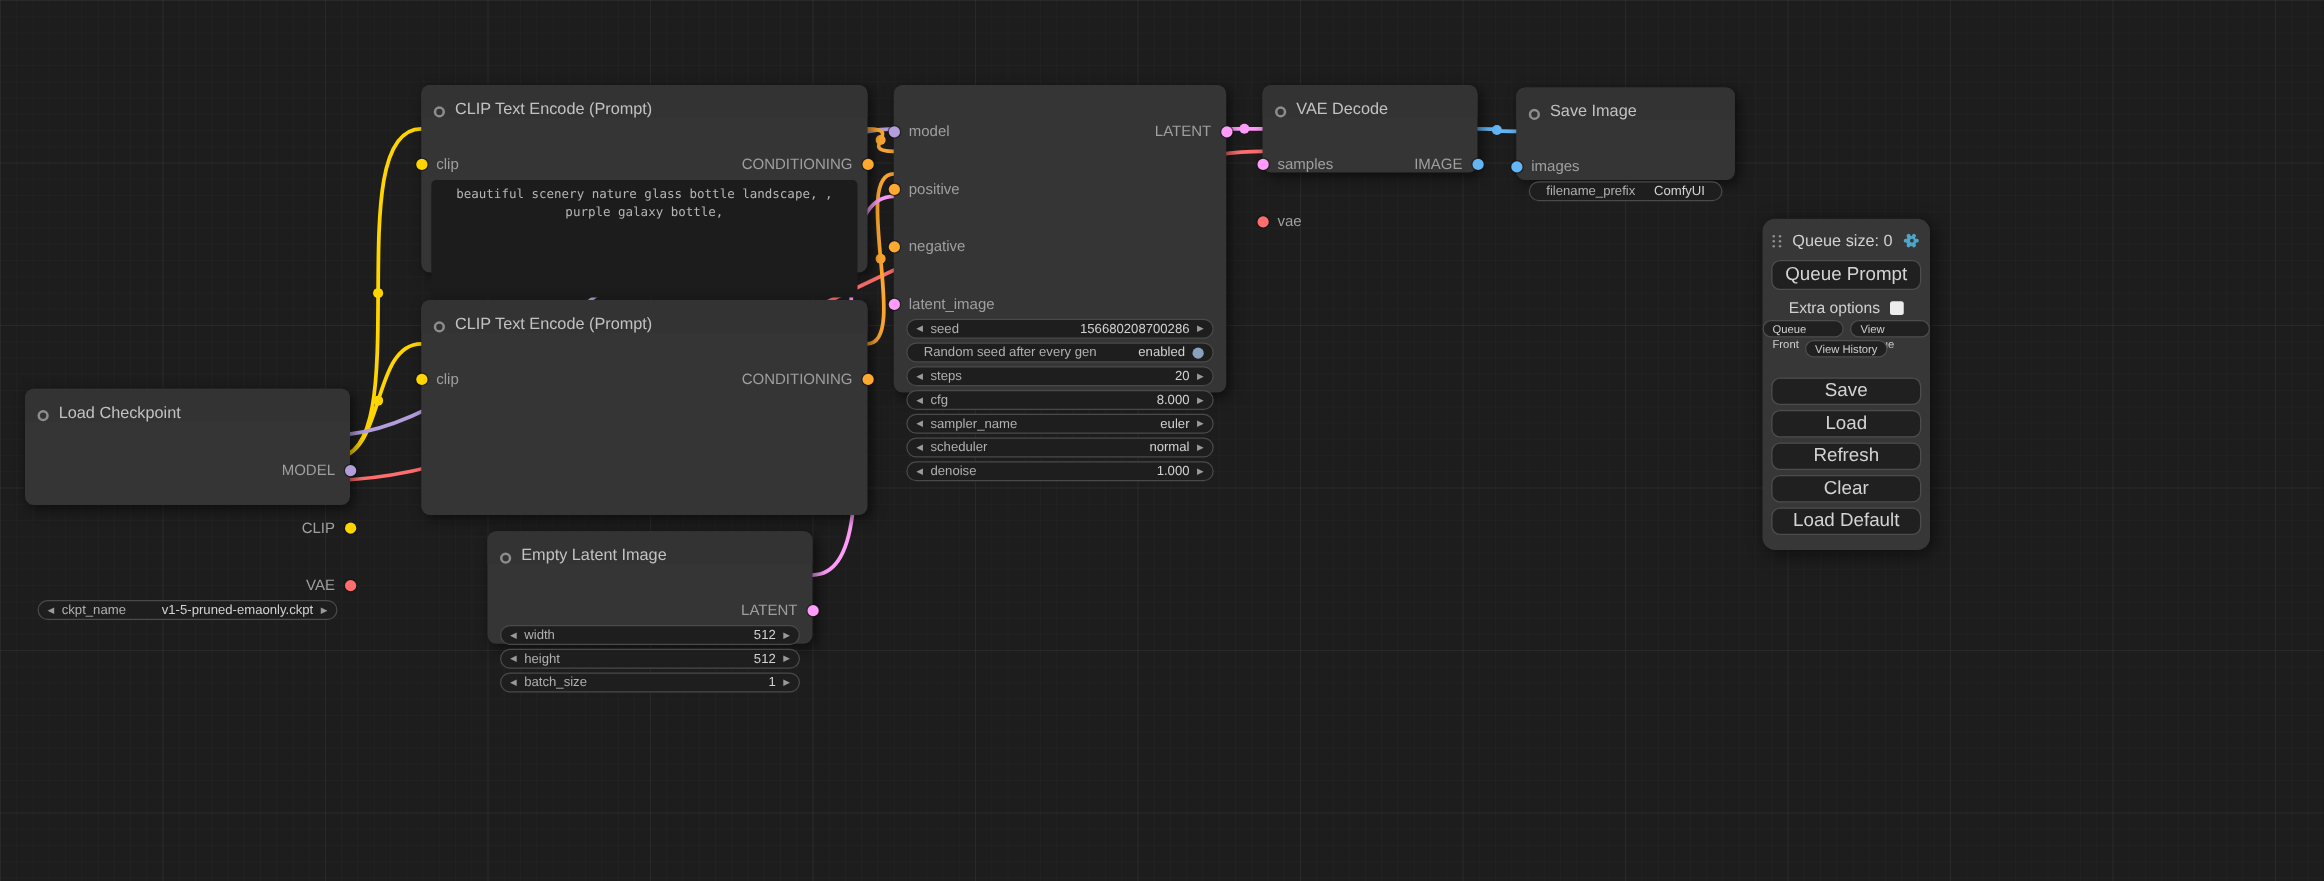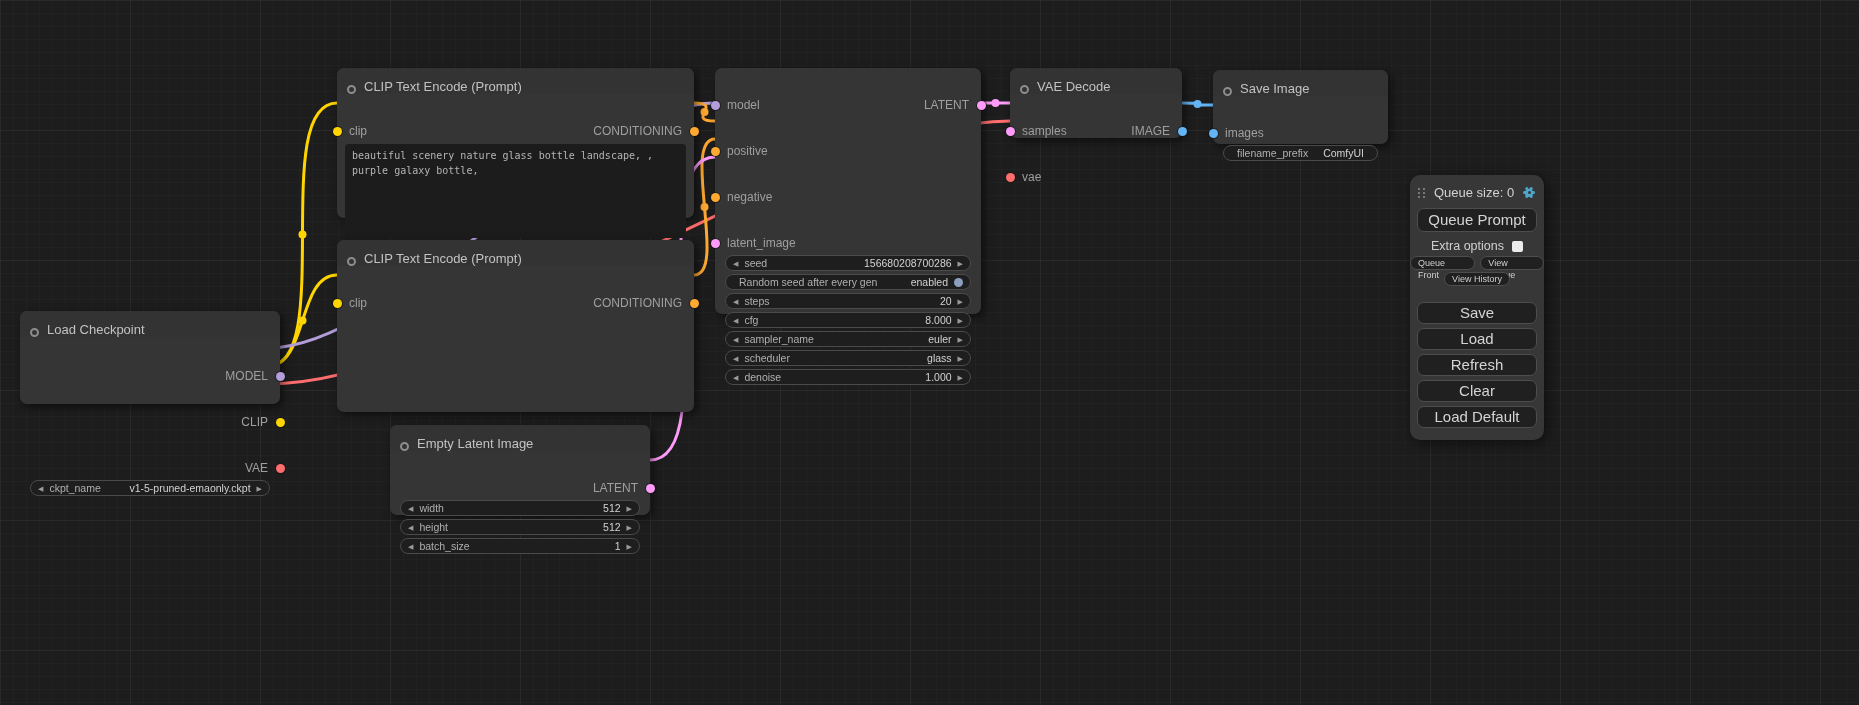--- a/index.html
+++ b/index.html
@@ -159,21 +159,21 @@
       <span>CLIP Text Encode (Prompt)</span>
     </div>
     <div class="slots">
       <div class="row">
         <span class="port in" style="background: rgb(255, 213, 0);"></span>
         <span class="left-label">clip</span>
         <span class="right-label">CONDITIONING</span>
         <span class="port out" style="background: rgb(255, 169, 49);"></span>
       </div>
     </div>
-    <div class="prompt" style="height:94px;">beautiful scenery nature glass bottle landscape, , purple galaxy bottle,</div>
+    <div class="prompt" style="height:94px;text-align:center;">beautiful scenery nature glass bottle landscape, , purple galaxy bottle,</div>
   </div>
 
   <div class="node" style="left:337px;top:240px;width:357px;height:172px;">
     <div class="n-title">
       <span class="t-dot"></span>
       <span>CLIP Text Encode (Prompt)</span>
     </div>
     <div class="slots">
       <div class="row">
         <span class="port in" style="background: rgb(255, 213, 0);"></span>
@@ -230,21 +230,21 @@
     </div>
     <div class="widget">
       <span class="arrow">◀</span>
       <span class="w-name">sampler_name</span>
       <span class="w-value">euler</span>
       <span class="arrow">▶</span>
     </div>
     <div class="widget">
       <span class="arrow">◀</span>
       <span class="w-name">scheduler</span>
-      <span class="w-value">glass</span>
+      <span class="w-value">normal</span>
       <span class="arrow">▶</span>
     </div>
     <div class="widget">
       <span class="arrow">◀</span>
       <span class="w-name">denoise</span>
       <span class="w-value">1.000</span>
       <span class="arrow">▶</span>
     </div>
   </div>
 

